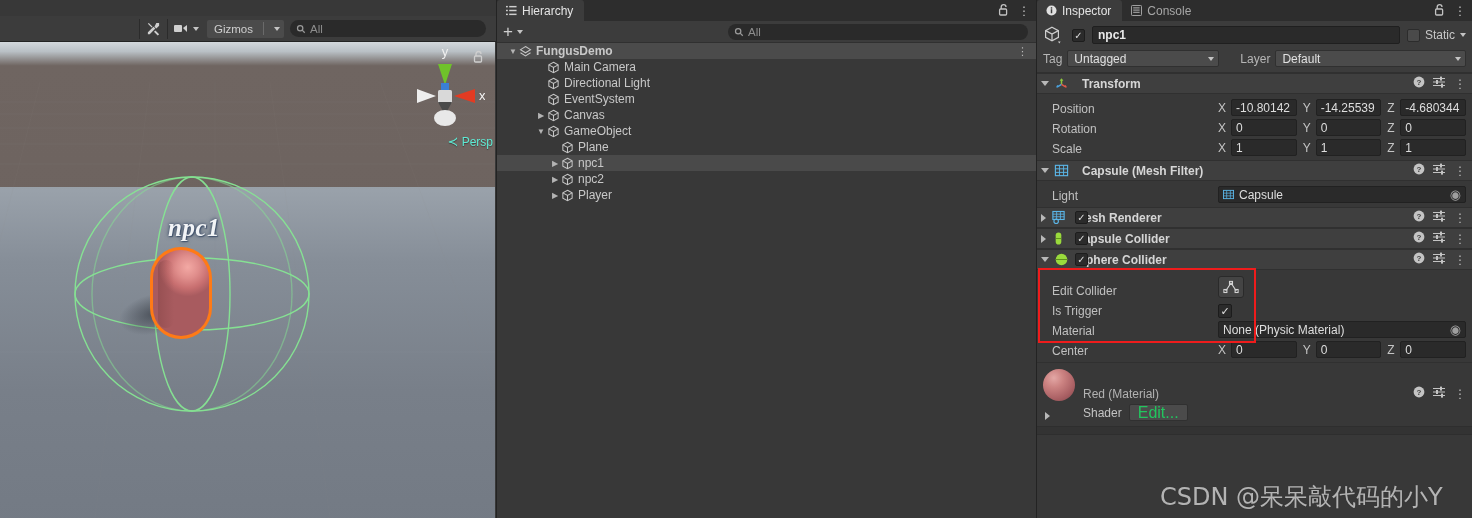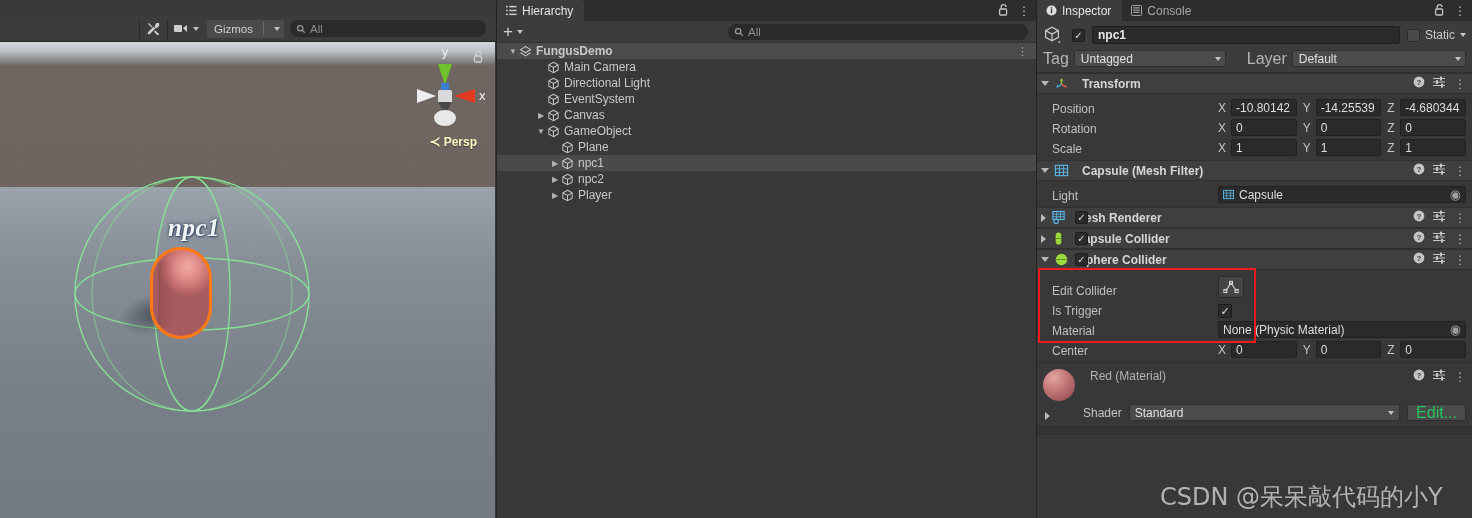--- a/index.html
+++ b/index.html
@@ -72,22 +72,22 @@
   .sphere-gizmo { position: absolute; left: 72px; top: 132px; width: 240px; height: 240px; pointer-events: none; }
   .npc-label {
     position: absolute; left: 168px; top: 172px;
     font-family: "Liberation Serif", serif; font-style: italic;
     font-size: 25px; font-weight: bold; color: #f2f4f6;
     text-shadow: 0 0 2px #4a5a72, 0 0 4px #3d4d66, 1px 1px 1px #46566e;
     letter-spacing: .5px;
   }
   .scene-gizmo { position: absolute; right: 10px; top: 0px; width: 80px; height: 92px; }
   .persp-label {
-    position: absolute; right: 18px; top: 92px; font-size: 12px;
-    color: #fef9c3; text-shadow: 0 1px 1px rgba(0,0,0,.4); font-weight: bold;
+    position: absolute; right: 2px; top: 92px; font-size: 12px;
+    color: #5eead4; text-shadow: 0 1px 1px rgba(0,0,0,.4);
   }
   .lock-scene { position: absolute; right: 11px; top: 8px; color: #cbcbcb; }
 
   
   .hier-panel { position: relative; width: 540px; height: 518px; background: #383838; border-left: 1px solid #232323; }
   .tabbar { height: 21px; background: #2d2d2d; display: flex; align-items: flex-end; position: relative; }
   .tab {
     height: 21px; display: flex; align-items: center; gap: 5px;
     padding: 0 11px 0 9px; font-size: 12px; color: #a6a6a6;
   }
@@ -132,21 +132,21 @@
     color: #dcdcdc; font-size: 10px; flex: none;
   }
   .cbx.empty { background: #4a4a4a; border-color: #2c2c2c; }
   .name-field {
     flex: 1; height: 18px; background: #2a2a2a; border: 1px solid #1f1f1f;
     border-radius: 2px; color: #e8e8e8; font-size: 12px; font-weight: bold;
     display: flex; align-items: center; padding: 0 5px;
   }
   .static-wrap { display: flex; align-items: center; gap: 5px; flex: none; color: #c8c8c8; }
   .taglayer { display: flex; align-items: center; gap: 5px; margin-top: 5px; height: 17px; }
-  .tl-label { color: #b6b6b6; font-size: 16px; flex: none; }
+  .tl-label { color: #b6b6b6; font-size: 12px; flex: none; }
   .dropdown {
     height: 17px; background: #4b4b4b; border: 1px solid #303030; border-radius: 2px;
     display: flex; align-items: center; padding: 0 4px 0 6px; color: #e0e0e0; font-size: 12px;
   }
   .dropdown .caret-dn { margin-left: auto; }
 
   .comp-header {
     height: 21px; background: #3f3f3f; display: flex; align-items: center;
     padding: 0 6px 0 4px; border-top: 1px solid #303030; border-bottom: 1px solid #303030;
     gap: 5px; position: relative;
@@ -179,21 +179,21 @@
     color: #e2e2e2; font-size: 11px; }
   .edit-col-btn {
     width: 26px; height: 22px; background: #444; border: 1px solid #2a2a2a;
     border-radius: 3px; display: flex; align-items: center; justify-content: center;
   }
   .redbox {
     position: absolute; border: 2px solid #ef1c1c; pointer-events: none;
     left: 1px; top: 268px; width: 218px; height: 75px;
   }
   .mat-sec { position: relative; padding: 6px 6px 5px 6px; border-top: 1px solid #303030; }
-  .mat-row { display: flex; align-items: flex-start; gap: 15px; }
+  .mat-row { display: flex; align-items: flex-end; gap: 8px; }
   .mat-prev {
     width: 32px; height: 32px; border-radius: 50%; flex: none;
     background: radial-gradient(circle at 34% 28%, #e3a7a5 0%, #cc8382 30%, #a95f63 68%, #7d4449 100%);
   }
   .mat-title { font-size: 12px; color: #b2b2b2; }
   .shader-row { display: flex; align-items: center; gap: 7px; margin-top: 3px; padding-left: 40px; }
   .shader-dd {
     flex: 1; height: 17px; background: #4b4b4b; border: 1px solid #303030; border-radius: 2px;
     display: flex; align-items: center; padding: 0 5px; color: #e3e3e3; font-size: 12px;
   }
@@ -811,24 +811,20 @@
                   <rect x="7" y="0.6" width="2" height="4"></rect>
                   <rect x="3" y="4" width="2" height="4"></rect>
                   <rect x="8" y="7.6" width="2" height="4"></rect>
                 </g>
               </svg></span>
           <span class="kebab-glyph">⋮</span>
         </span>
       </div>
       <div class="shader-row">
         <span>Shader</span>
-        <span class="shader-dd">
-          <span>Standard</span>
-          <span class="caret-dn" style="margin-left:auto"></span>
-        </span>
         <span class="edit-btn">Edit...</span>
       </div>
       <span class="mat-expand tri right"></span>
     </div>
 
     <div class="sep-band"></div>
 
   </div>
 
   <div class="watermark">CSDN @呆呆敲代码的小Y</div>

